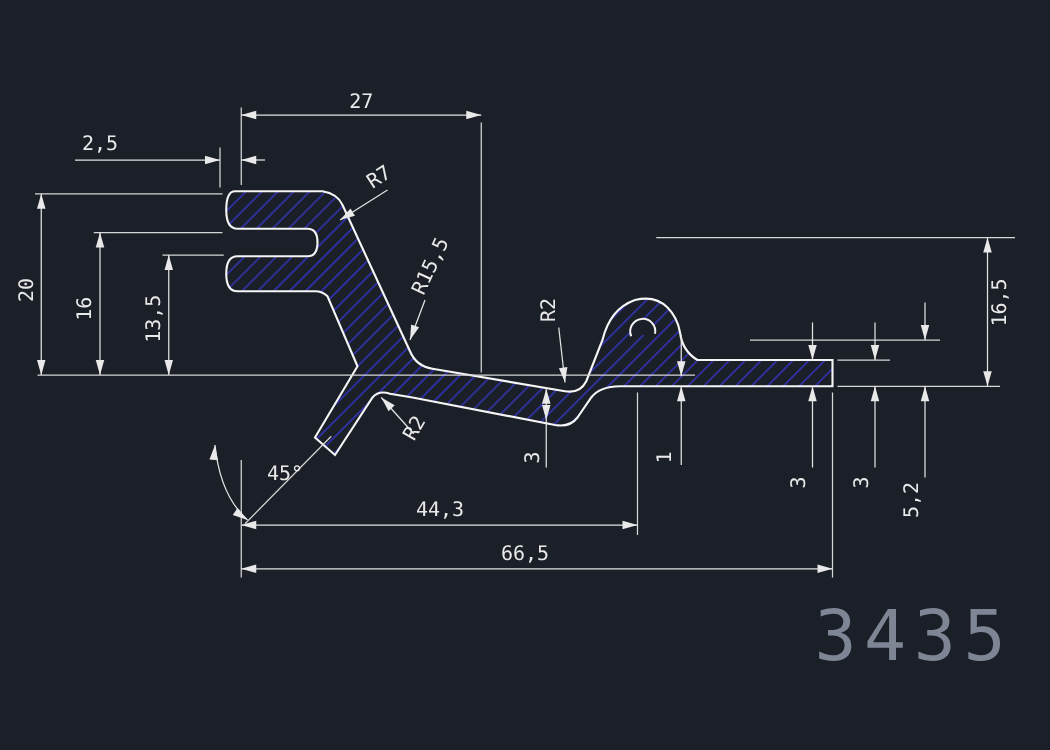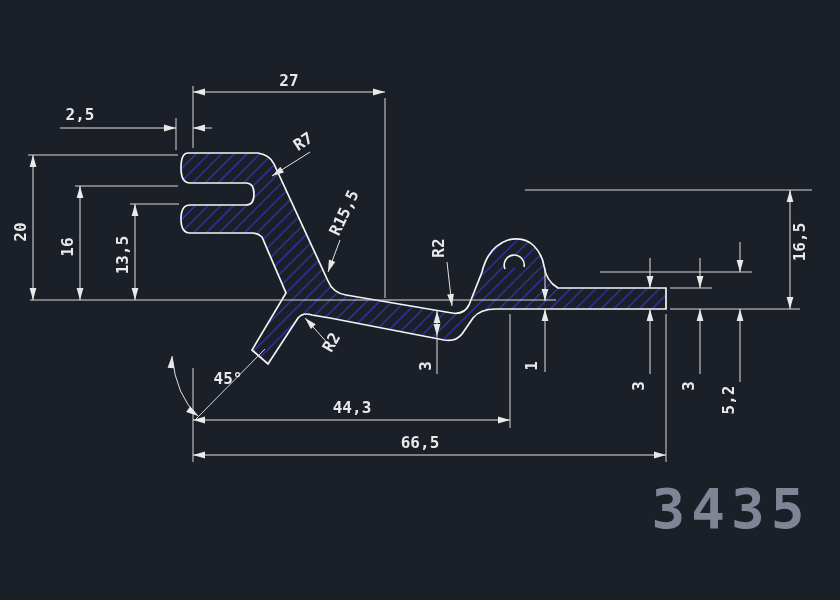--- a/index.html
+++ b/index.html
@@ -1,16 +1,16 @@
 <!DOCTYPE html>
 <html><head>
 <meta charset="utf-8">
 <style>
   html,body{margin:0;padding:0;background:#1b1f27;width:840px;height:600px;overflow:hidden;}
-  #canvas-wrap{width:736px;height:600px;font-weight:bold;}
+  #canvas-wrap{width:736px;height:600px;}
   svg{display:block;}
   .dimtext{font-family:"DejaVu Sans Mono",monospace;font-size:16px;fill:#e9e9e9;}
   .partnum{font-family:"DejaVu Sans Mono",monospace;font-size:56px;fill:#7e8695;letter-spacing:6px;}
   .dimline{stroke:#e3e3e3;stroke-width:1;fill:none;}
   .extline{stroke:#d7d7d7;stroke-width:1;fill:none;}
   .profile{stroke:#f5f5f5;stroke-width:1.7;fill:url(#hatch);}
   .arr{fill:#e9e9e9;stroke:none;}
 </style>
 </head>
 <body>

